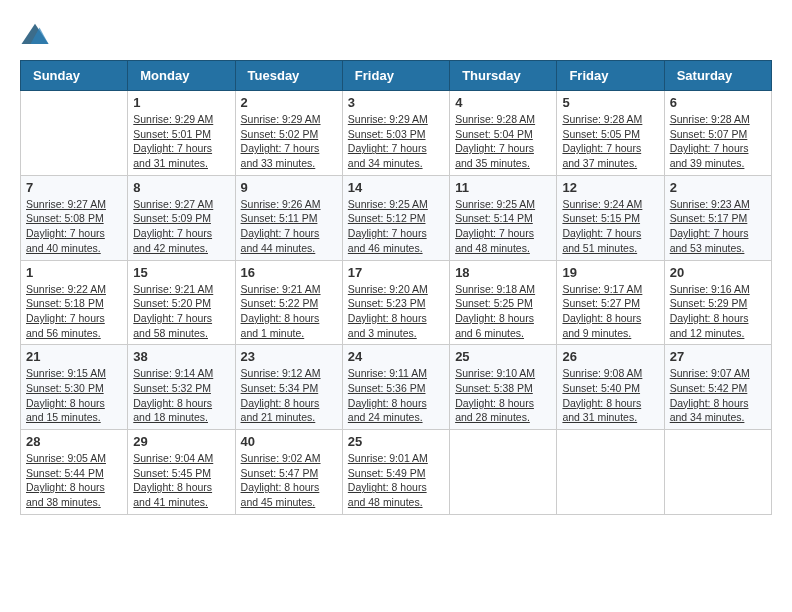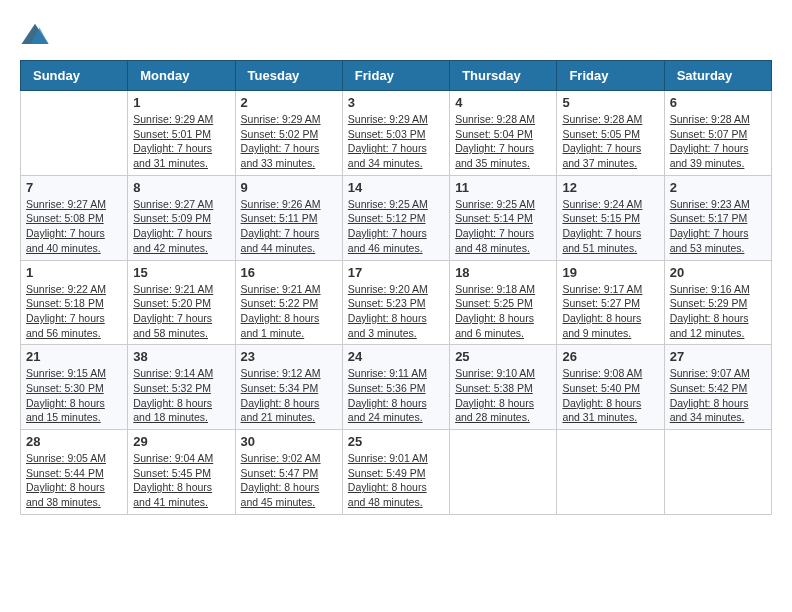--- a/index.html
+++ b/index.html
@@ -252,21 +252,21 @@
       <tr>
         <td>
           <span class="cell-number">28</span>
           <div class="cell-info">Sunrise: 9:05 AM<br>Sunset: 5:44 PM<br>Daylight: 8 hours and 38 minutes.</div>
         </td>
         <td>
           <span class="cell-number">29</span>
           <div class="cell-info">Sunrise: 9:04 AM<br>Sunset: 5:45 PM<br>Daylight: 8 hours and 41 minutes.</div>
         </td>
         <td>
-          <span class="cell-number">30</span>
+          <span class="cell-number">40</span>
           <div class="cell-info">Sunrise: 9:02 AM<br>Sunset: 5:47 PM<br>Daylight: 8 hours and 45 minutes.</div>
         </td>
         <td>
           <span class="cell-number">25</span>
           <div class="cell-info">Sunrise: 9:01 AM<br>Sunset: 5:49 PM<br>Daylight: 8 hours and 48 minutes.</div>
         </td>
         <td class="empty-cell"></td>
         <td class="empty-cell"></td>
         <td class="empty-cell"></td>
       </tr>

